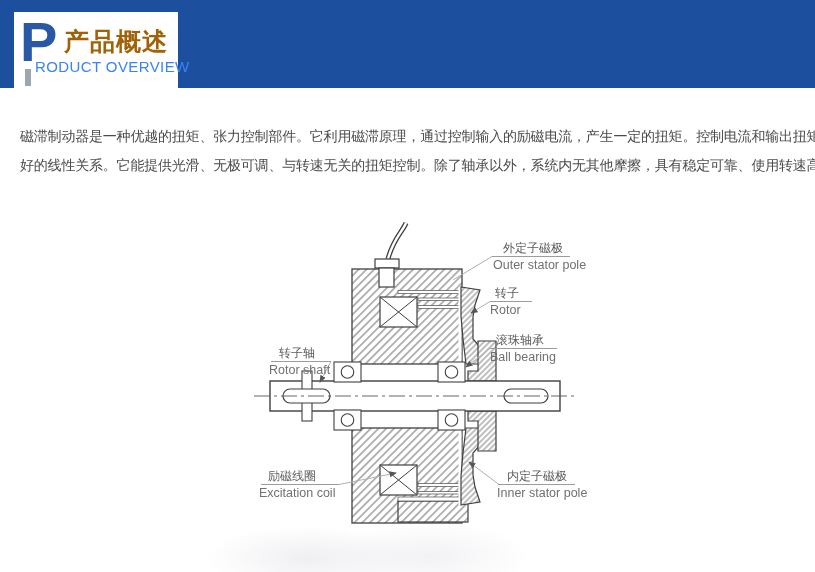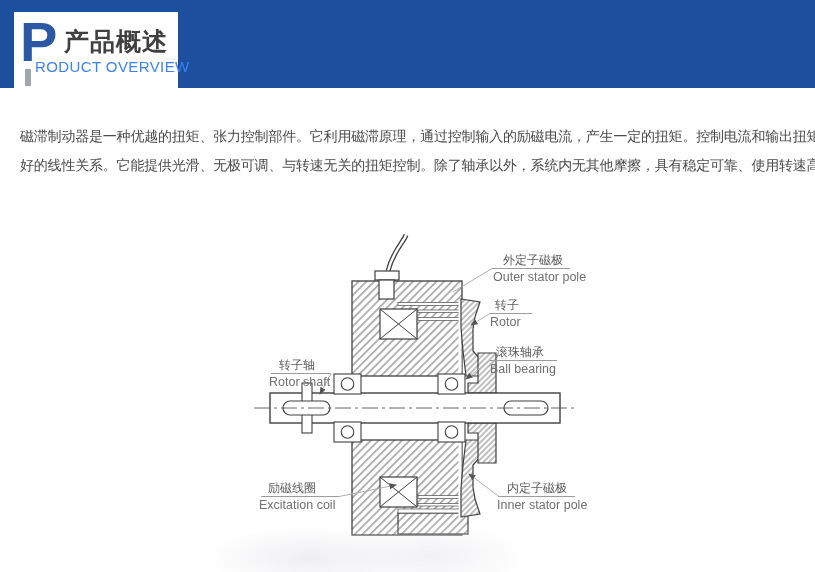--- a/index.html
+++ b/index.html
@@ -21,37 +21,37 @@
     position:absolute; left:6px; top:2px;
     font-family:"Liberation Sans", sans-serif;
     font-size:56px; font-weight:700; color:#2a58a5; line-height:1;
   }
   .logo-p-tail {
     position:absolute; left:11px; top:57px; width:6px; height:17px;
     background:#9fa6b0;
   }
   .logo-cn {
     position:absolute; left:50px; top:13px;
-    font-size:25px; font-weight:700; color:#404040; letter-spacing:1px;
+    font-size:25px; font-weight:700; color:#a16207; letter-spacing:1px;
     white-space:nowrap;
   }
   .logo-en {
     position:absolute; left:21px; top:46px;
     font-size:15px; color:#3b82f6; letter-spacing:0.4px; white-space:nowrap;
   }
   
   .intro {
     position:absolute; left:20px; top:122px; width:782px;
     font-size:14px; line-height:29px; color:#4a4a4a;
     letter-spacing:-0.2px;
   }
   .intro .line { white-space:nowrap; }
   
   .diagram {
-    position:absolute; left:240px; top:233px; width:350px; height:310px;
+    position:absolute; left:240px; top:221px; width:350px; height:310px;
   }
   .diagram svg { display:block; width:100%; height:100%; }
   .lbl-cn { font-size:12px; fill:#5a5a5a; }
   .lbl-en { font-size:12.5px; fill:#707070; }
   
   .wm {
     position:absolute; border-radius:50%;
     background:radial-gradient(closest-side, #ececf0, rgba(255,255,255,0));
   }
   .wm1 { left:205px; top:526px; width:210px; height:64px; opacity:.85; }

